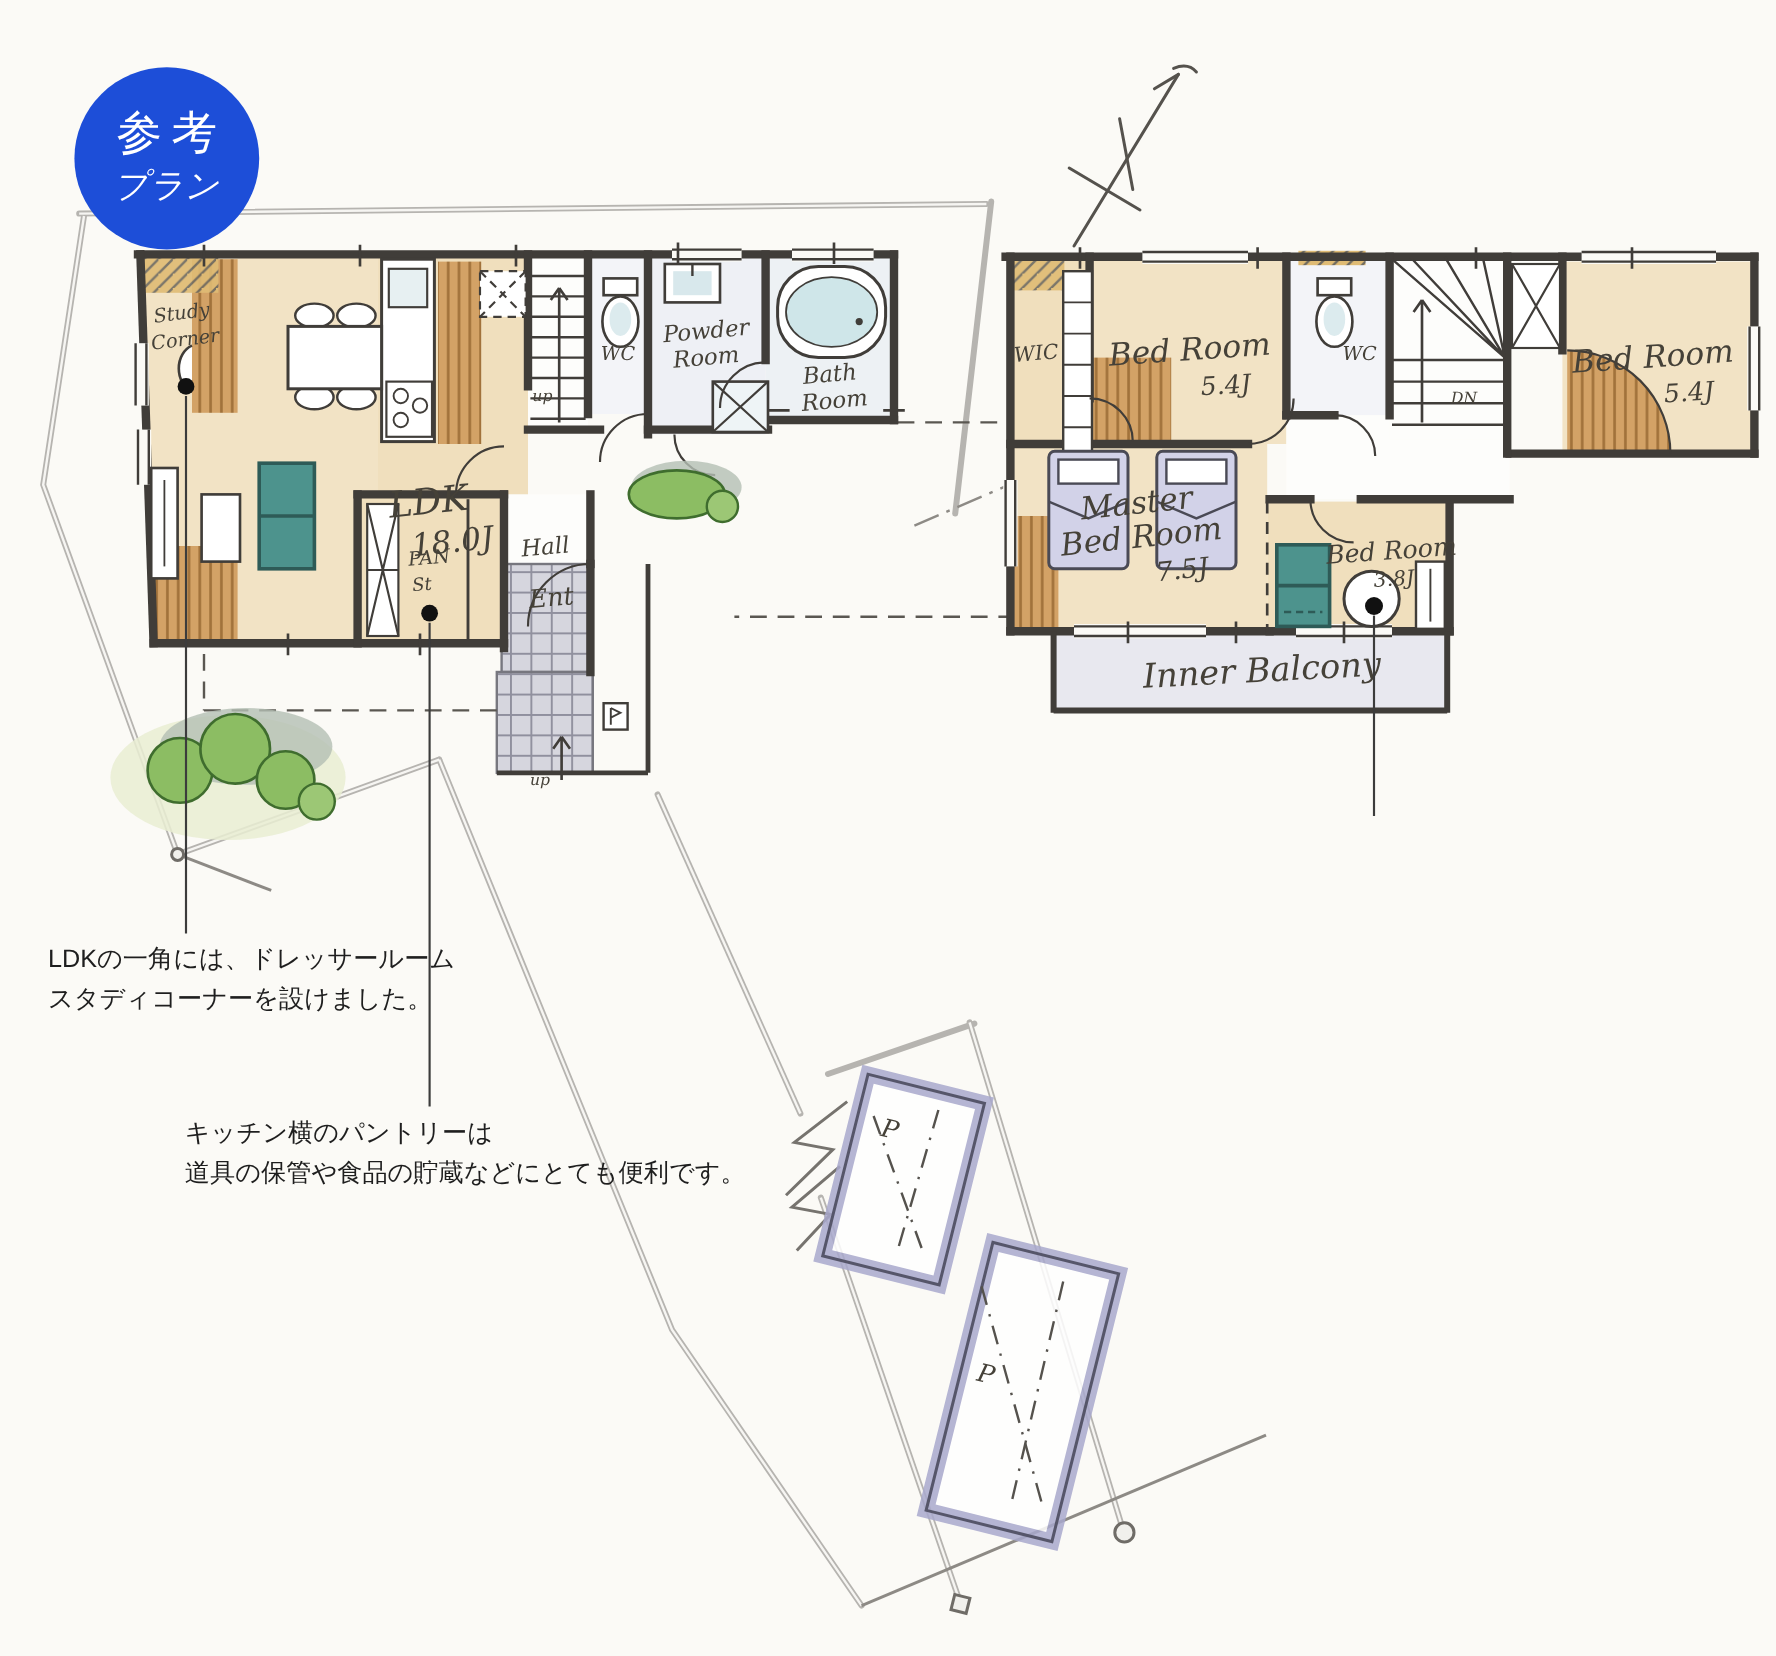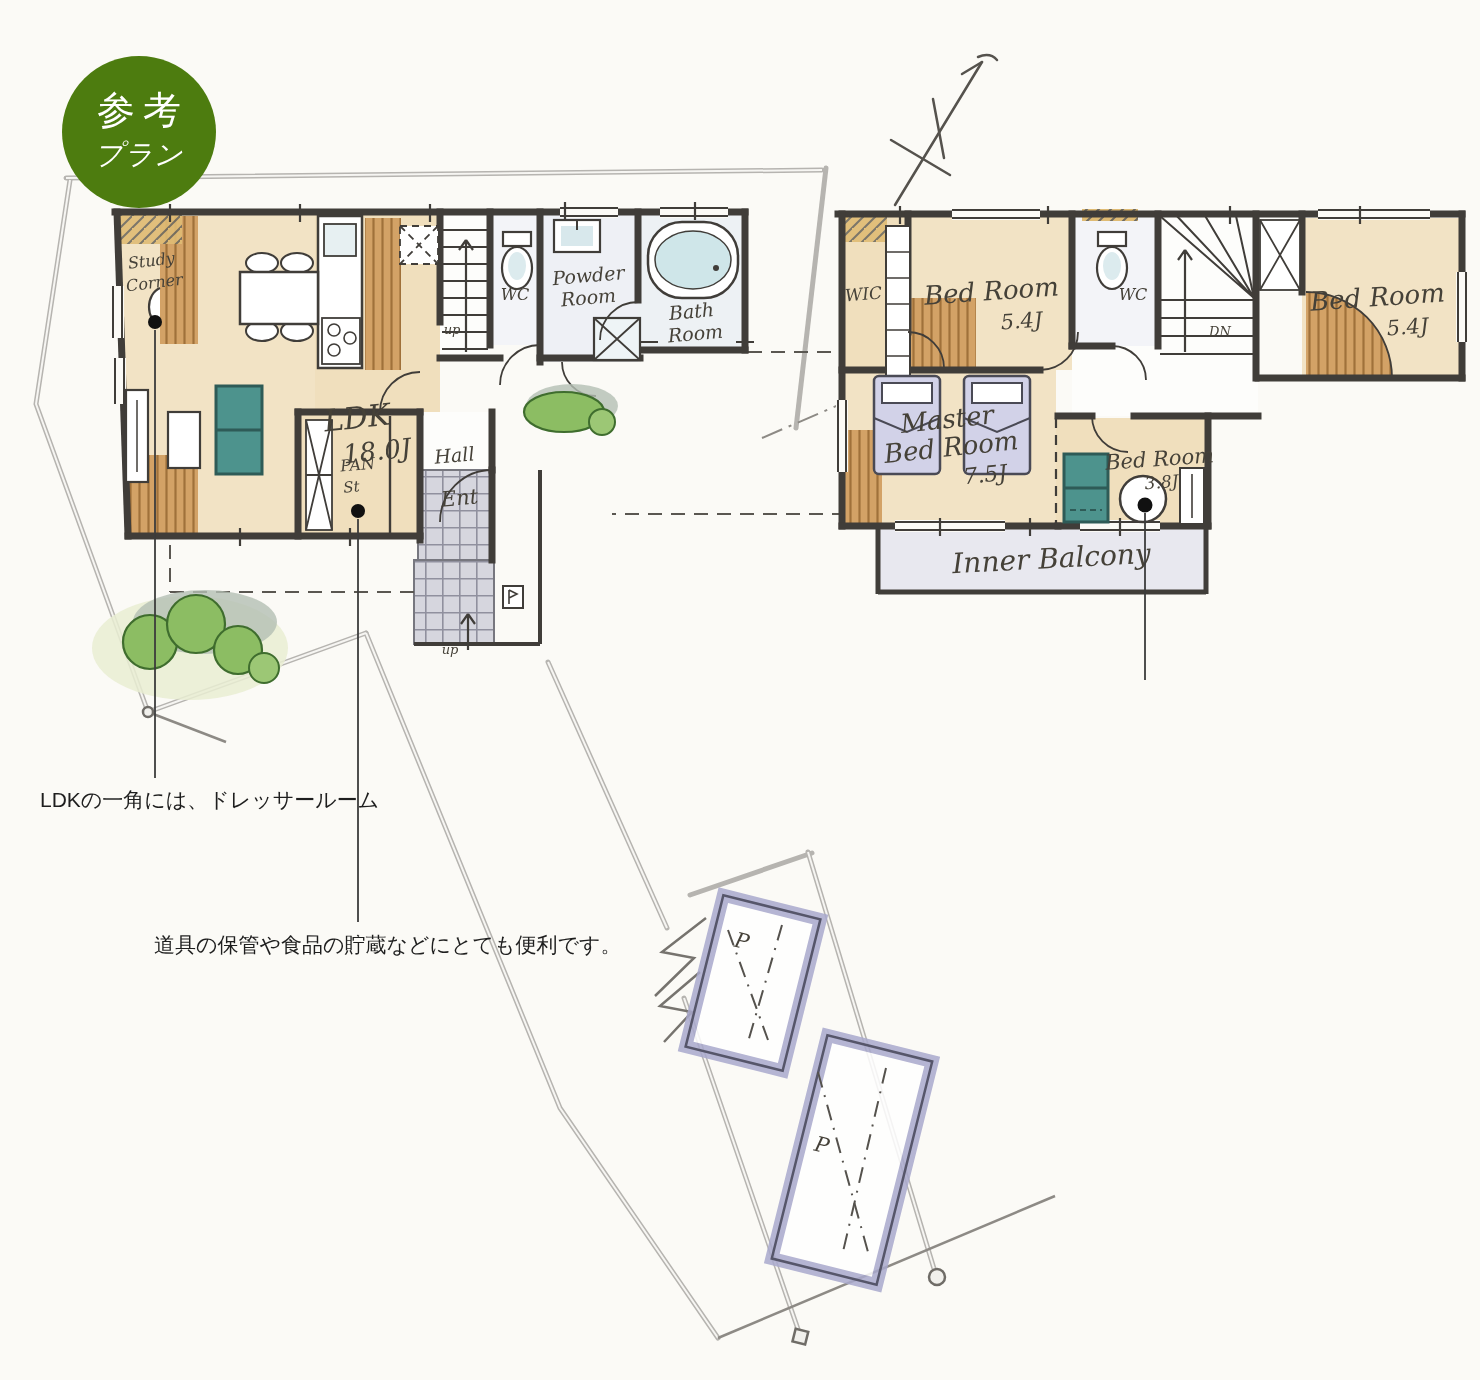--- a/index.html
+++ b/index.html
@@ -2,21 +2,21 @@
 <html><head>
 <meta charset="utf-8">
 <style>
   html,body { margin:0; padding:0; }
   body { width:1480px; height:1380px; position:relative; background:#fbfaf6;
          font-family:"Liberation Sans", sans-serif; overflow:hidden; }
   #stage { position:absolute; inset:0; }
   svg { position:absolute; left:0; top:0; }
 
   .badge { position:absolute; left:62px; top:56px; width:154px; height:152px;
-           border-radius:50%; background:#4d7c0f; color:#fff;
+           border-radius:50%; background:#1d4ed8; color:#fff;
            display:flex; flex-direction:column; align-items:center; justify-content:center;
            font-family:"DejaVu Serif", serif; }
   .badge .l1 { font-size:38px; letter-spacing:8px; line-height:46px; margin-left:8px; }
   .badge .l2 { font-size:28px; letter-spacing:1px; line-height:44px; font-style:italic; }
 
   .note { position:absolute; color:#1e1e1e; font-size:21px; line-height:33px;
           white-space:nowrap; }
   .note-study   { left:40px;  top:783px; }
   .note-pantry  { left:154px; top:928px; }
   .note-bedroom { left:884px; top:686px; }
@@ -418,21 +418,23 @@
   </g>
 </svg>
 
 <div class="badge">
   <span class="l1">参考</span>
   <span class="l2">プラン</span>
 </div>
 
 <div class="note note-study">
   <div>LDKの一角には、ドレッサールーム</div>
+  <div>スタディコーナーを設けました。</div>
 </div>
 
 <div class="note note-pantry">
+  <div>キッチン横のパントリーは</div>
   <div>道具の保管や食品の貯蔵などにとても便利です。</div>
 </div>
 
 
 
 </div>
 
 </body></html>

